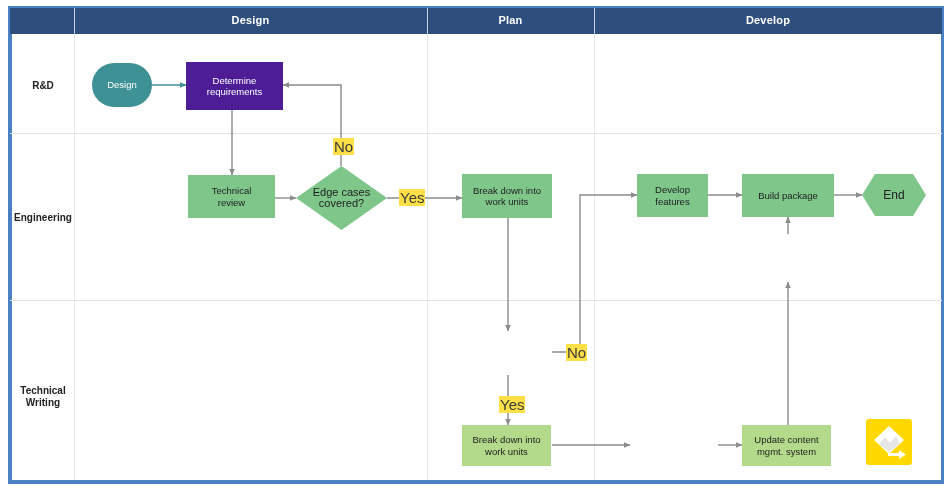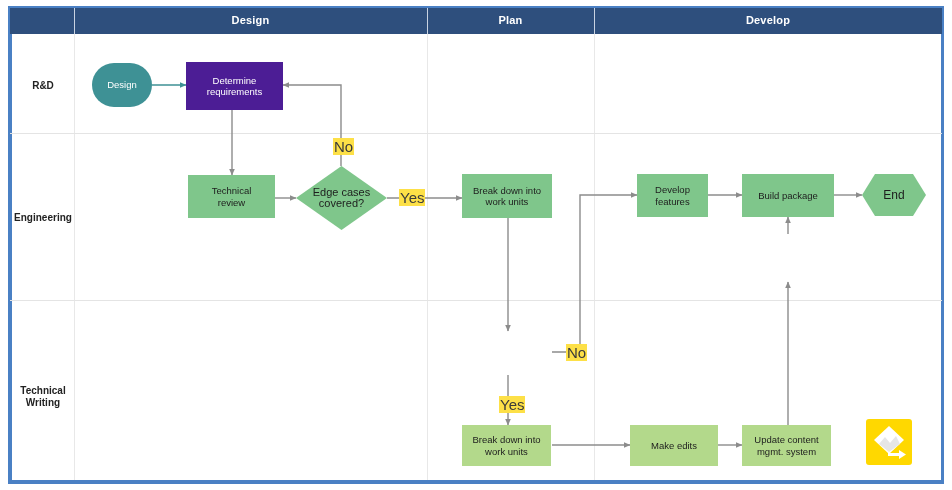--- a/index.html
+++ b/index.html
@@ -243,21 +243,20 @@
     <svg width="64" height="42" viewBox="0 0 64 42">
       <polygon points="13,0 51,0 64,21 51,42 13,42 0,21" fill="#7fc68b"></polygon>
     </svg>
     <div class="hex-text">End</div>
   </div>
 
 
 
   <div class="node rect-light" style="left:462px; top:425px; width:89px; height:41px;">Break down into<br>work units</div>
 
-  <div class="node rect-light" style="left:630px; top:425px; width:88px; height:41px;">Make edits</div>
 
   <div class="node rect-light" style="left:742px; top:425px; width:89px; height:41px;">Update content<br>mgmt. system</div>
 
   <div id="logo" style="left:866px; top:419px;">
     <svg width="46" height="46" viewBox="0 0 46 46">
       <polygon points="23,7 38,21 23,35 8,21" fill="#ffffff"></polygon>
       <polygon points="13,25 19,18 24,24 30,17 34,25 23,33" fill="#e6e6e6"></polygon>
       <path d="M22,34 H33 V31 L40,35.5 L33,40 V37 H22 Z" fill="#ffffff"></path>
     </svg>
   </div>

